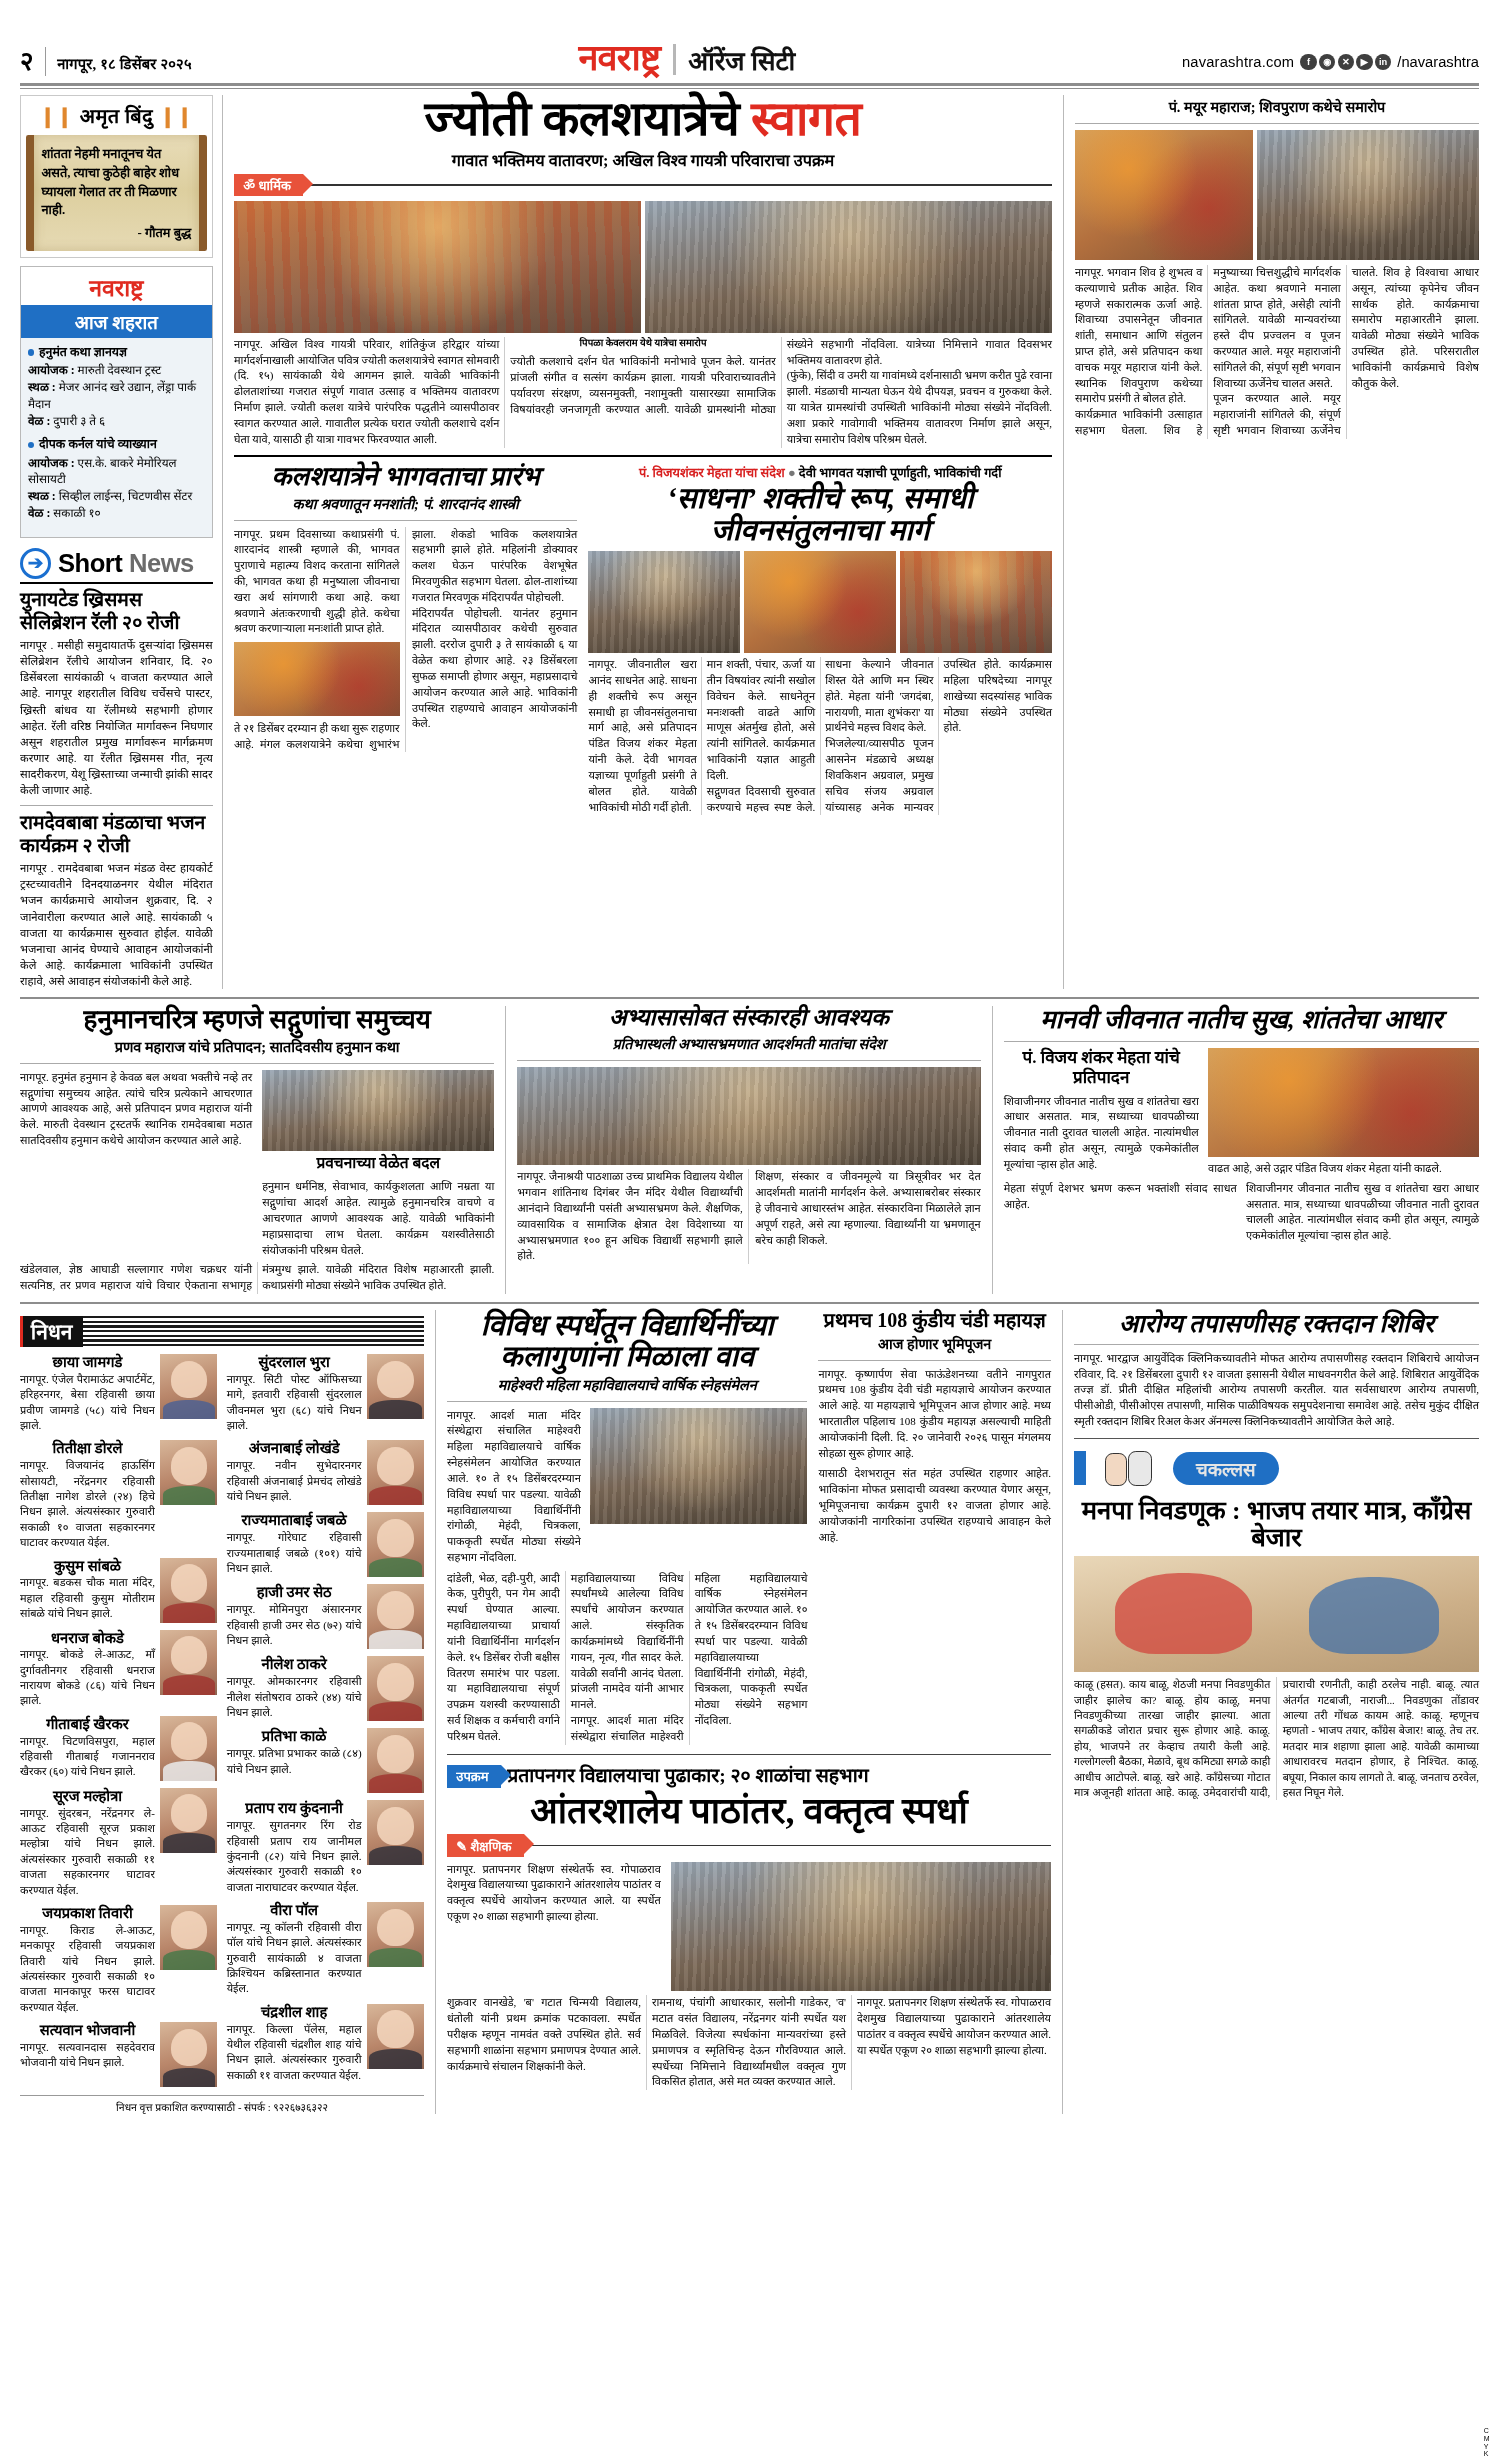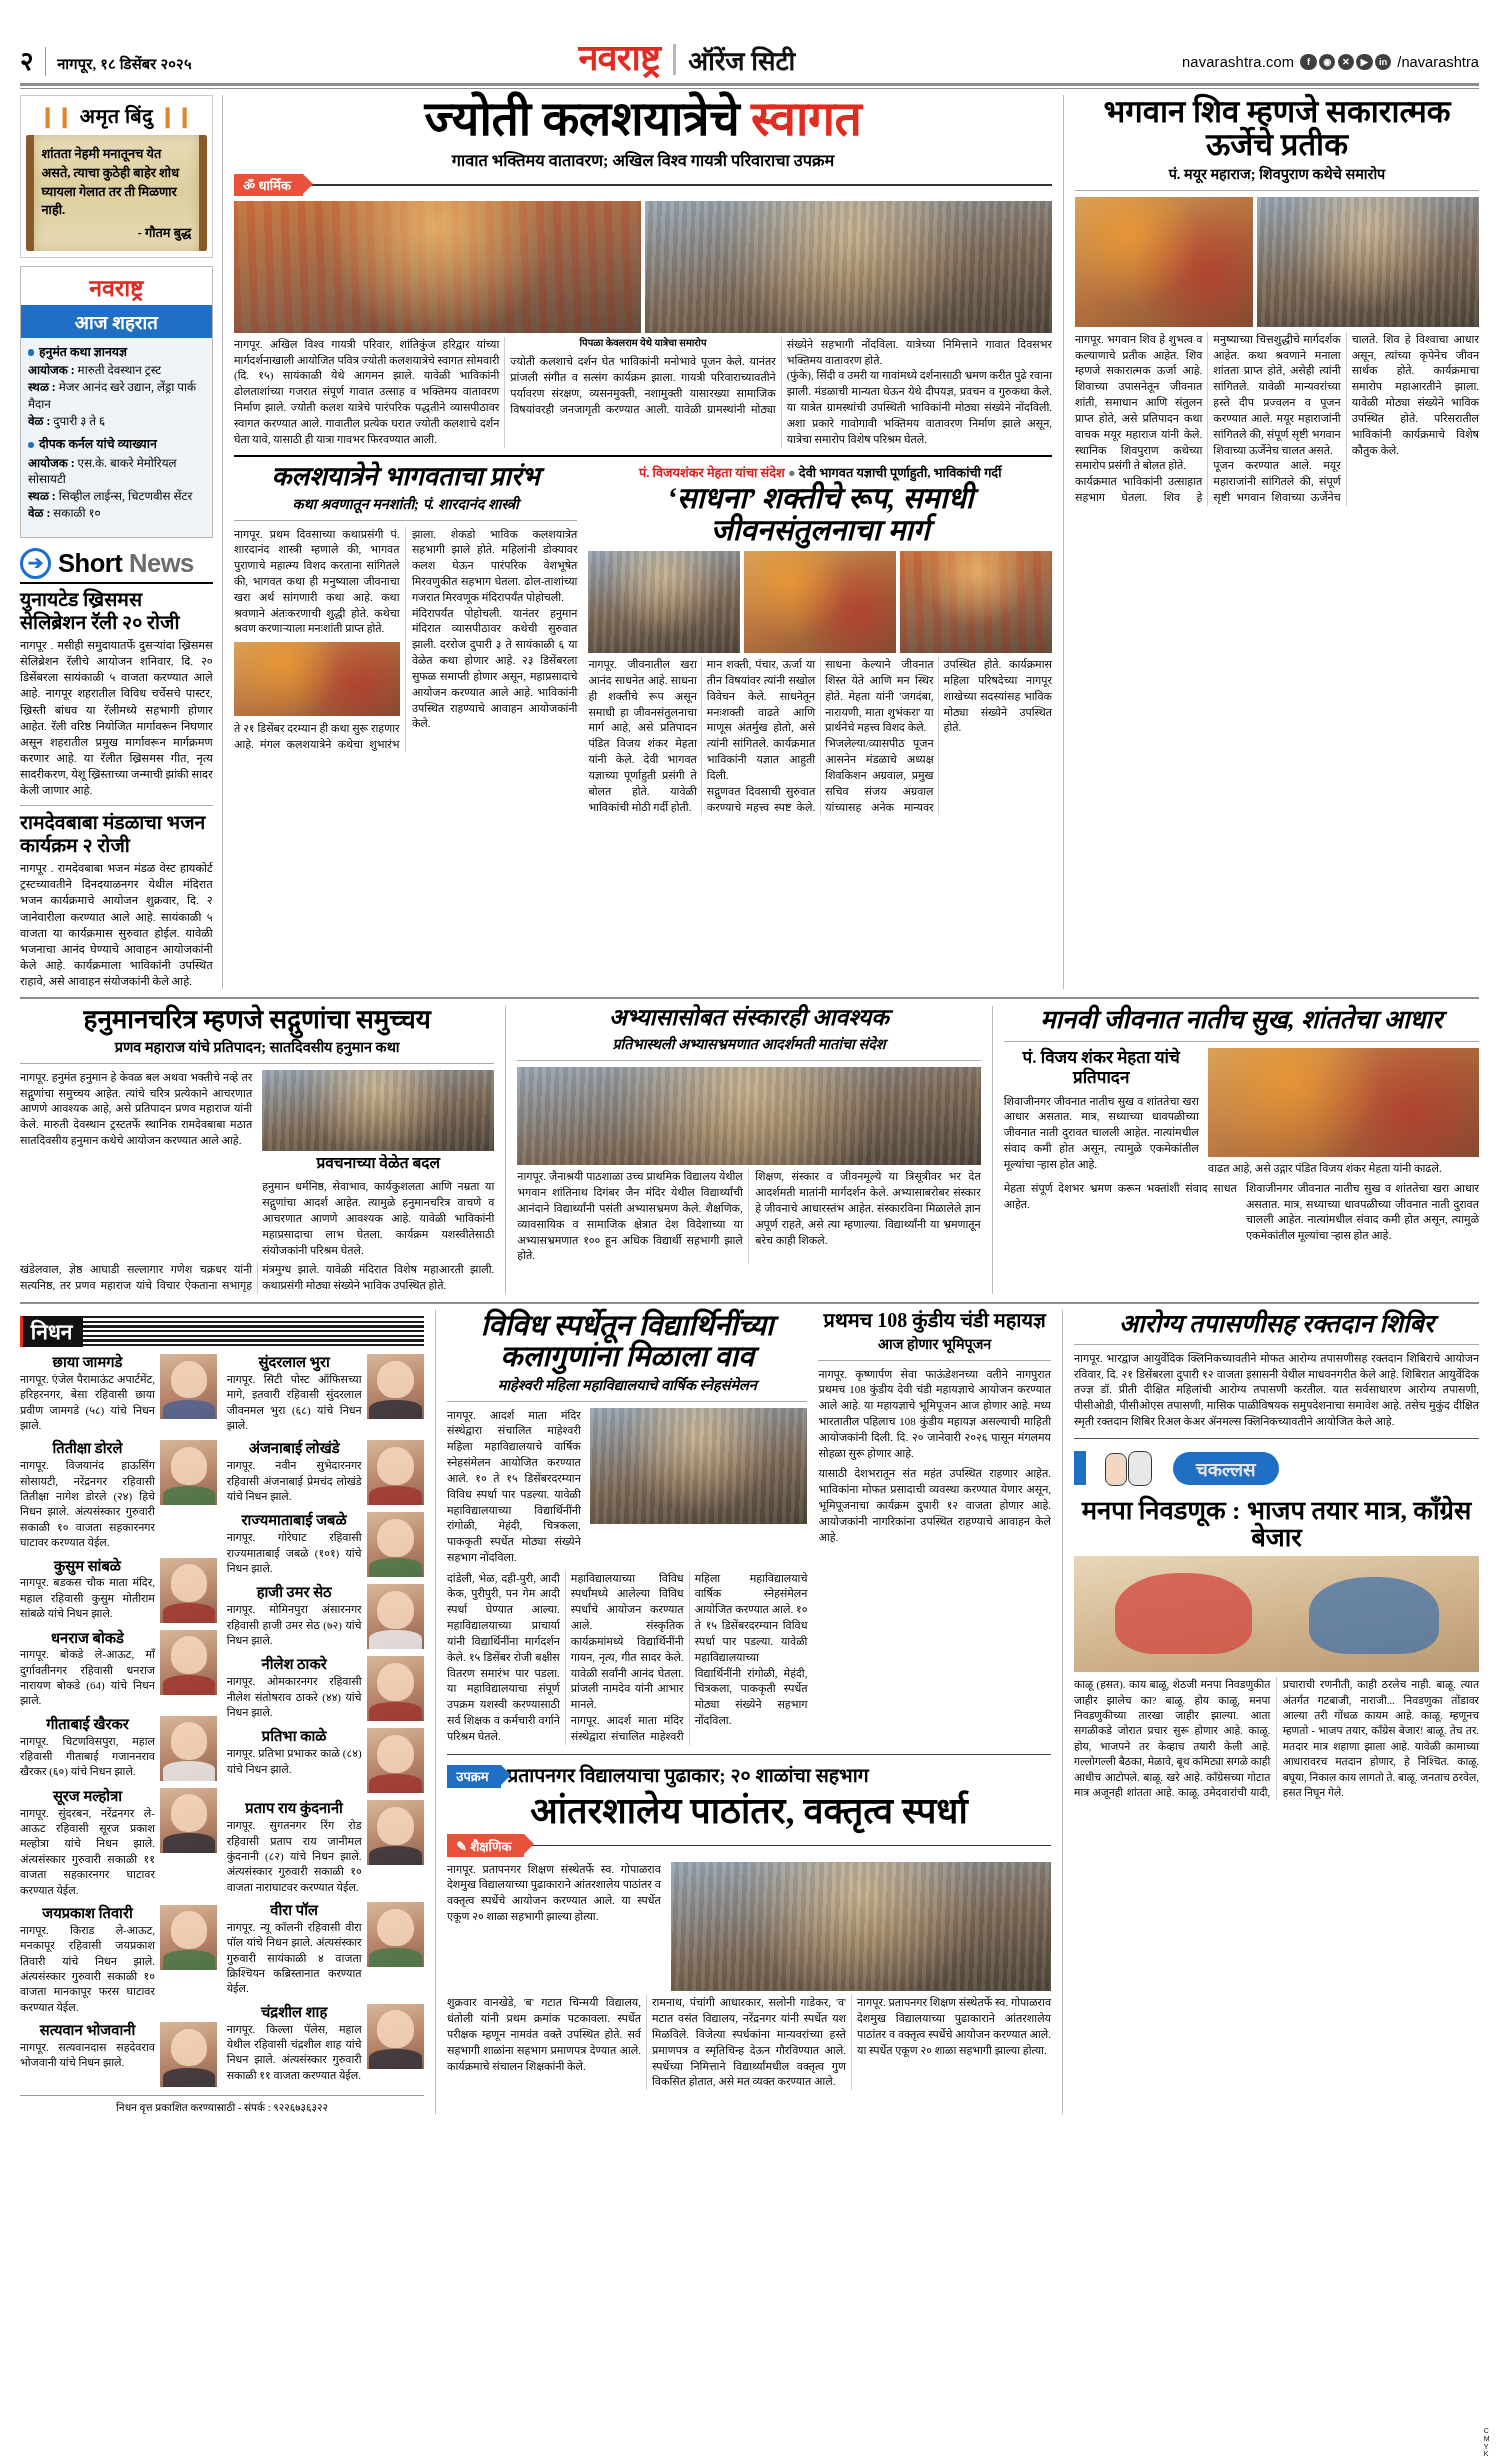--- a/index.html
+++ b/index.html
@@ -323,21 +323,20 @@
             <div class="body-p">मान शक्ती, पंचार, ऊर्जा या तीन विषयांवर त्यांनी सखोल विवेचन केले. साधनेतून मनःशक्ती वाढते आणि माणूस अंतर्मुख होतो, असे त्यांनी सांगितले. कार्यक्रमात भाविकांनी यज्ञात आहुती दिली.</div>
             <div class="body-p">सद्गुणवत दिवसाची सुरुवात करण्याचे महत्त्व स्पष्ट केले. साधना केल्याने जीवनात शिस्त येते आणि मन स्थिर होते. मेहता यांनी 'जगदंबा, नारायणी, माता शुभंकरा' या प्रार्थनेचे महत्त्व विशद केले.</div>
             <div class="body-p">भिजलेल्या/व्यासपीठ पूजन आसनेन मंडळाचे अध्यक्ष शिवकिशन अग्रवाल, प्रमुख सचिव संजय अग्रवाल यांच्यासह अनेक मान्यवर उपस्थित होते. कार्यक्रमास महिला परिषदेच्या नागपूर शाखेच्या सदस्यांसह भाविक मोठ्या संख्येने उपस्थित होते.</div>
           </div>
         </div>
       </div>
 
     </div>
 
     <div class="col-right">
-      <div class="sec-h" style="font-size:31px;">भगवान शिव म्हणजे सकारात्मक ऊर्जेचे प्रतीक</div>
       <div class="sec-sub" style="font-style:normal;">पं. मयूर महाराज; शिवपुराण कथेचे समारोप</div>
       <div class="hr-g"></div>
       <div class="pic-strip" style="grid-template-columns:1fr 1.25fr;margin-bottom:4.7px;">
         <div class="photo warm" style="height:130px;"></div>
         <div class="photo crowd" style="height:130px;"></div>
       </div>
       <div class="cols3">
         <div class="body-p">नागपूर. भगवान शिव हे शुभत्व व कल्याणाचे प्रतीक आहेत. शिव म्हणजे सकारात्मक ऊर्जा आहे. शिवाच्या उपासनेतून जीवनात शांती, समाधान आणि संतुलन प्राप्त होते, असे प्रतिपादन कथा वाचक मयूर महाराज यांनी केले. स्थानिक शिवपुराण कथेच्या समारोप प्रसंगी ते बोलत होते.</div>
         <div class="body-p">कार्यक्रमात भाविकांनी उत्साहात सहभाग घेतला. शिव हे मनुष्याच्या चित्तशुद्धीचे मार्गदर्शक आहेत. कथा श्रवणाने मनाला शांतता प्राप्त होते, असेही त्यांनी सांगितले. यावेळी मान्यवरांच्या हस्ते दीप प्रज्वलन व पूजन करण्यात आले. मयूर महाराजांनी सांगितले की, संपूर्ण सृष्टी भगवान शिवाच्या ऊर्जेनेच चालत असते.</div>
         <div class="body-p">पूजन करण्यात आले. मयूर महाराजांनी सांगितले की, संपूर्ण सृष्टी भगवान शिवाच्या ऊर्जेनेच चालते. शिव हे विश्वाचा आधार असून, त्यांच्या कृपेनेच जीवन सार्थक होते. कार्यक्रमाचा समारोप महाआरतीने झाला. यावेळी मोठ्या संख्येने भाविक उपस्थित होते. परिसरातील भाविकांनी कार्यक्रमाचे विशेष कौतुक केले.</div>
@@ -425,21 +424,21 @@
           <div class="ob">
               <div class="ob-txt">
                 <div class="ob-name">कुसुम सांबळे</div>
                 <div class="ob-body">नागपूर. बडकस चौक माता मंदिर, महाल रहिवासी कुसुम मोतीराम सांबळे यांचे निधन झाले.</div>
               </div>
               <div class="ob-pic port red"></div>
             </div>
           <div class="ob">
               <div class="ob-txt">
                 <div class="ob-name">धनराज बोकडे</div>
-                <div class="ob-body">नागपूर. बोकडे ले-आऊट, माँ दुर्गावतीनगर रहिवासी धनराज नारायण बोकडे (64) यांचे निधन झाले.</div>
+                <div class="ob-body">नागपूर. बोकडे ले-आऊट, माँ दुर्गावतीनगर रहिवासी धनराज नारायण बोकडे (८६) यांचे निधन झाले.</div>
               </div>
               <div class="ob-pic port red"></div>
             </div>
           <div class="ob">
               <div class="ob-txt">
                 <div class="ob-name">गीताबाई खैरकर</div>
                 <div class="ob-body">नागपूर. चिटणविसपुरा, महाल रहिवासी गीताबाई गजाननराव खैरकर (६०) यांचे निधन झाले.</div>
               </div>
               <div class="ob-pic port white"></div>
             </div>

